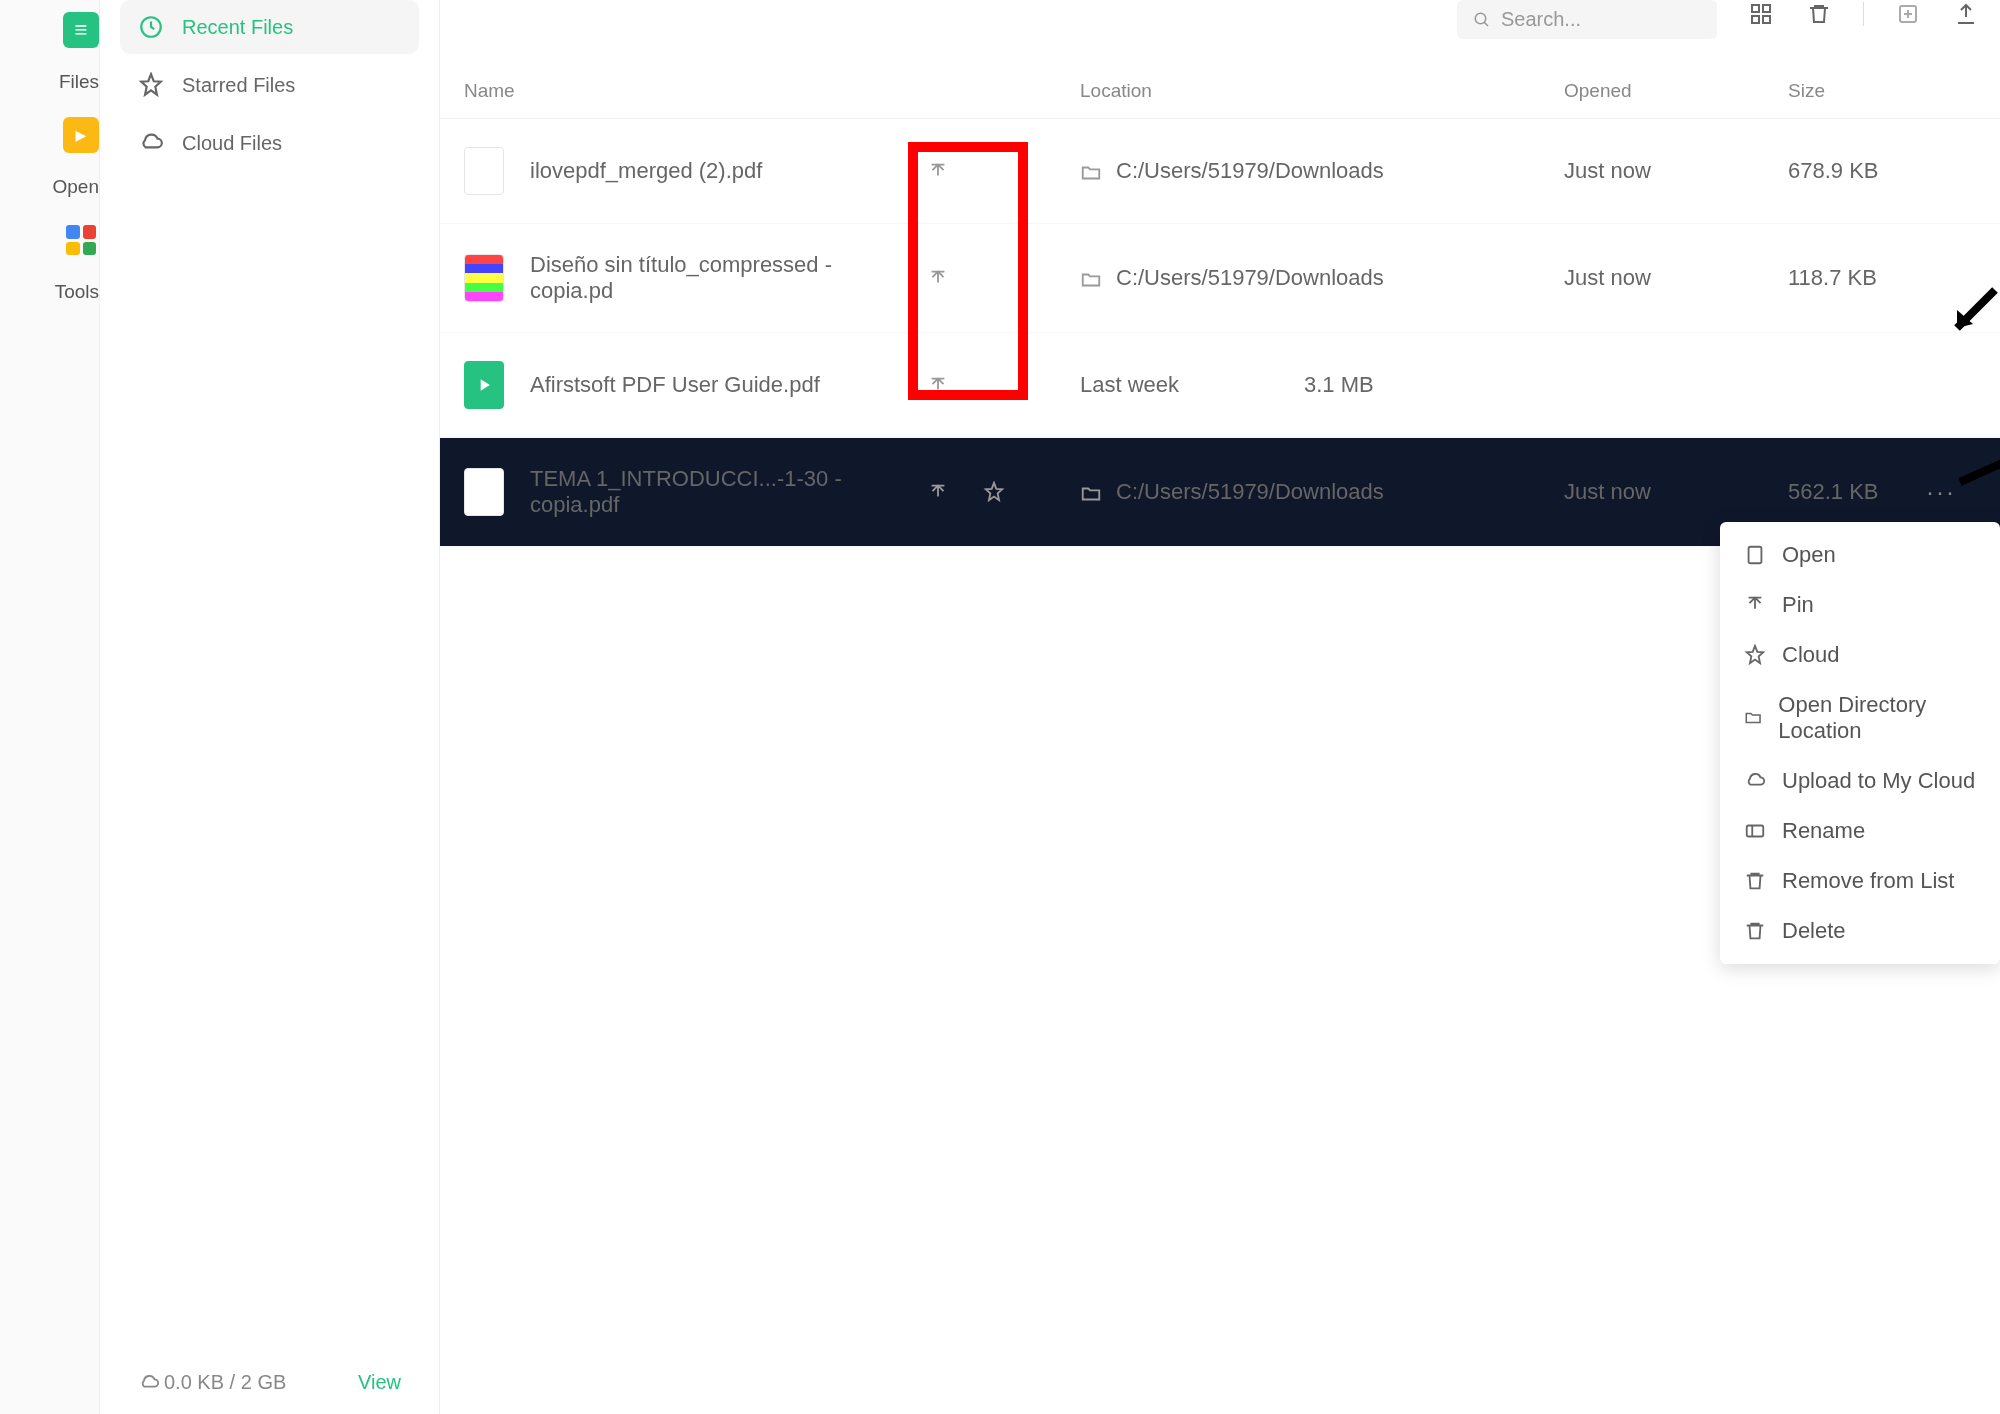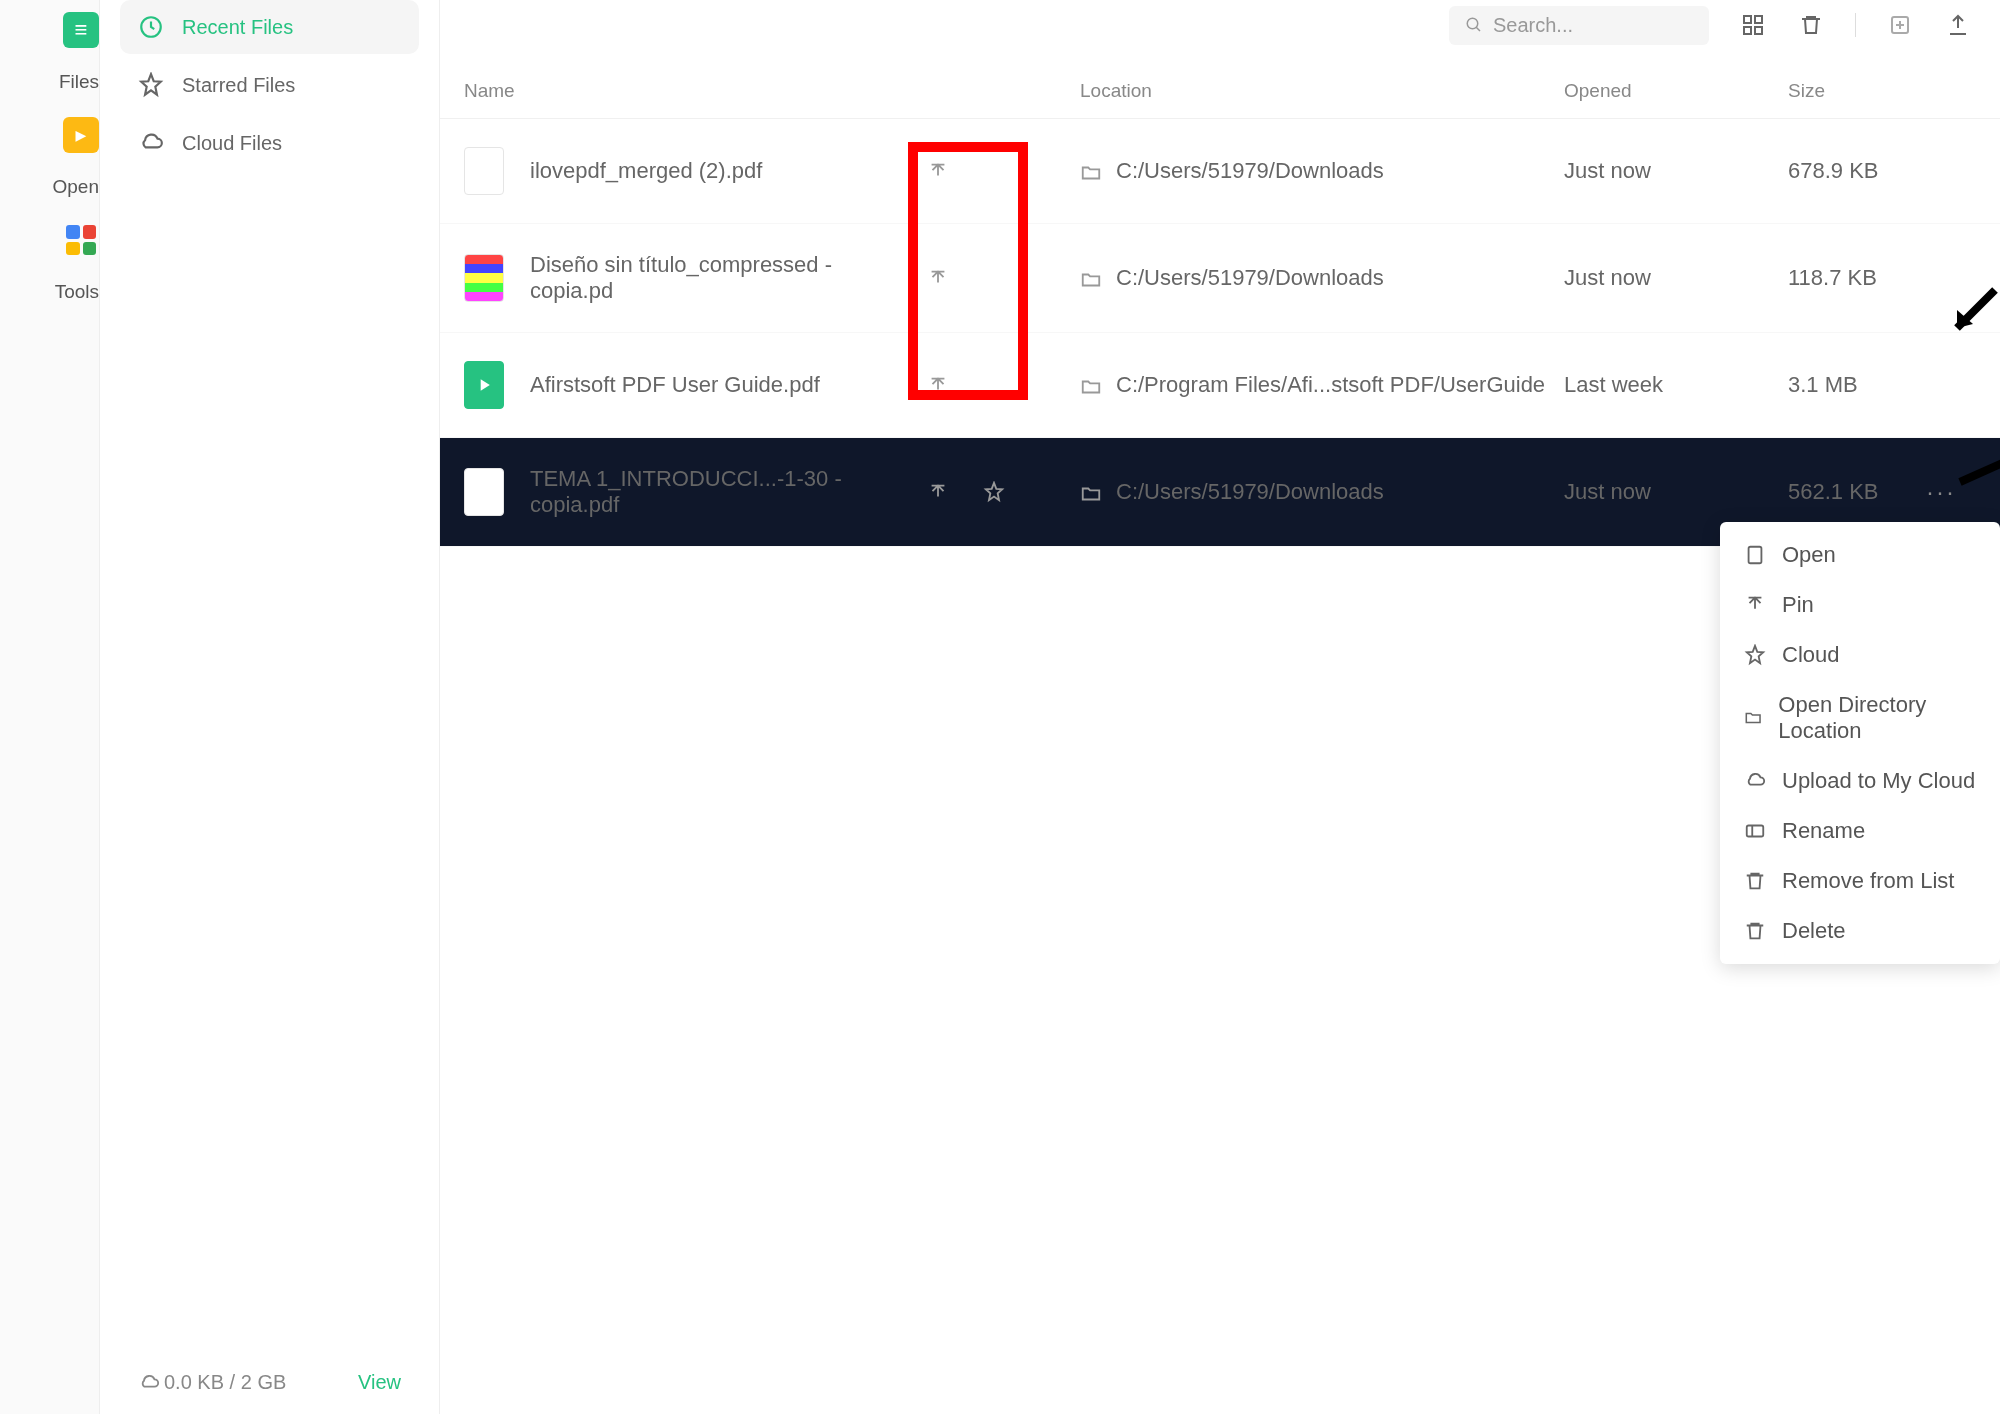--- a/index.html
+++ b/index.html
@@ -24,21 +24,21 @@
     .sidebar-item { display: flex; align-items: center; padding: 14px 18px; border-radius: 10px; cursor: pointer; margin-bottom: 4px; }
     .sidebar-item.active { background: #f5f5f5; }
     .sidebar-item.active .sidebar-label { color: #26c281; }
     .sidebar-icon { width: 26px; height: 26px; margin-right: 18px; display: flex; align-items: center; justify-content: center; }
     .sidebar-label { font-size: 20px; color: #666; }
     
     .storage-bar { margin-top: auto; padding: 12px 18px 20px; display: flex; align-items: center; gap: 4px; color: #888; font-size: 20px; }
     .storage-view { color: #26c281; margin-left: auto; font-size: 20px; }
     
     .main { flex: 1; display: flex; flex-direction: column; position: relative; }
-    .toolbar { display: flex; align-items: center; padding: 0 28px 0 0; height: 50px; }
+    .toolbar { display: flex; align-items: flex-start; padding: 0 20px 0 0; height: 50px; }
     .search-box { margin-left: auto; background: #f5f5f5; border-radius: 6px; padding: 8px 16px; display: flex; align-items: center; width: 260px; color: #999; font-size: 20px; }
     .search-box svg { margin-right: 10px; }
     .toolbar-icons { display: flex; gap: 30px; margin-left: 30px; align-items: center; }
     .toolbar-icon { width: 28px; height: 28px; cursor: pointer; color: #666; display: flex; align-items: center; justify-content: center; }
     .divider { width: 1px; height: 24px; background: #ddd; }
     
     .table-header { display: flex; padding: 30px 24px 16px; border-bottom: 1px solid #f0f0f0; color: #888; font-size: 19px; }
     .col-name { width: 616px; }
     .col-location { width: 484px; }
     .col-opened { width: 224px; }
@@ -221,26 +221,20 @@
           </svg>
         </div>
         <div class="file-name">Afirstsoft PDF User Guide.pdf</div>
         <div class="pin-icon-col">
           <svg class="icon-sm" viewBox="0 0 24 24" fill="none" stroke="#999" stroke-width="2">
             <path d="M12 5v12M6 11l6-6 6 6M5 5h14"></path>
           </svg>
         </div>
         <div class="star-icon-col"></div>
         <div class="spacer"></div>
-        <div class="location-cell">
-          <svg class="icon-sm" viewBox="0 0 24 24" fill="none" stroke="#999" stroke-width="2">
-            <path d="M3 6h6l2 2h10v10H3z"></path>
-          </svg>
-          <span>C:/Program Files/Afi...stsoft PDF/UserGuide</span>
-        </div>
         <div class="opened-cell">Last week</div>
         <div class="size-cell">3.1 MB</div>
       </div>
       <div class="file-row hovered">
         <div class="file-thumb"></div>
         <div class="file-name">TEMA 1_INTRODUCCI...-1-30 - copia.pdf</div>
         <div class="pin-icon-col">
           <svg class="icon-sm" viewBox="0 0 24 24" fill="none" stroke="#999" stroke-width="2">
             <path d="M12 5v12M6 11l6-6 6 6M5 5h14"></path>
           </svg>

